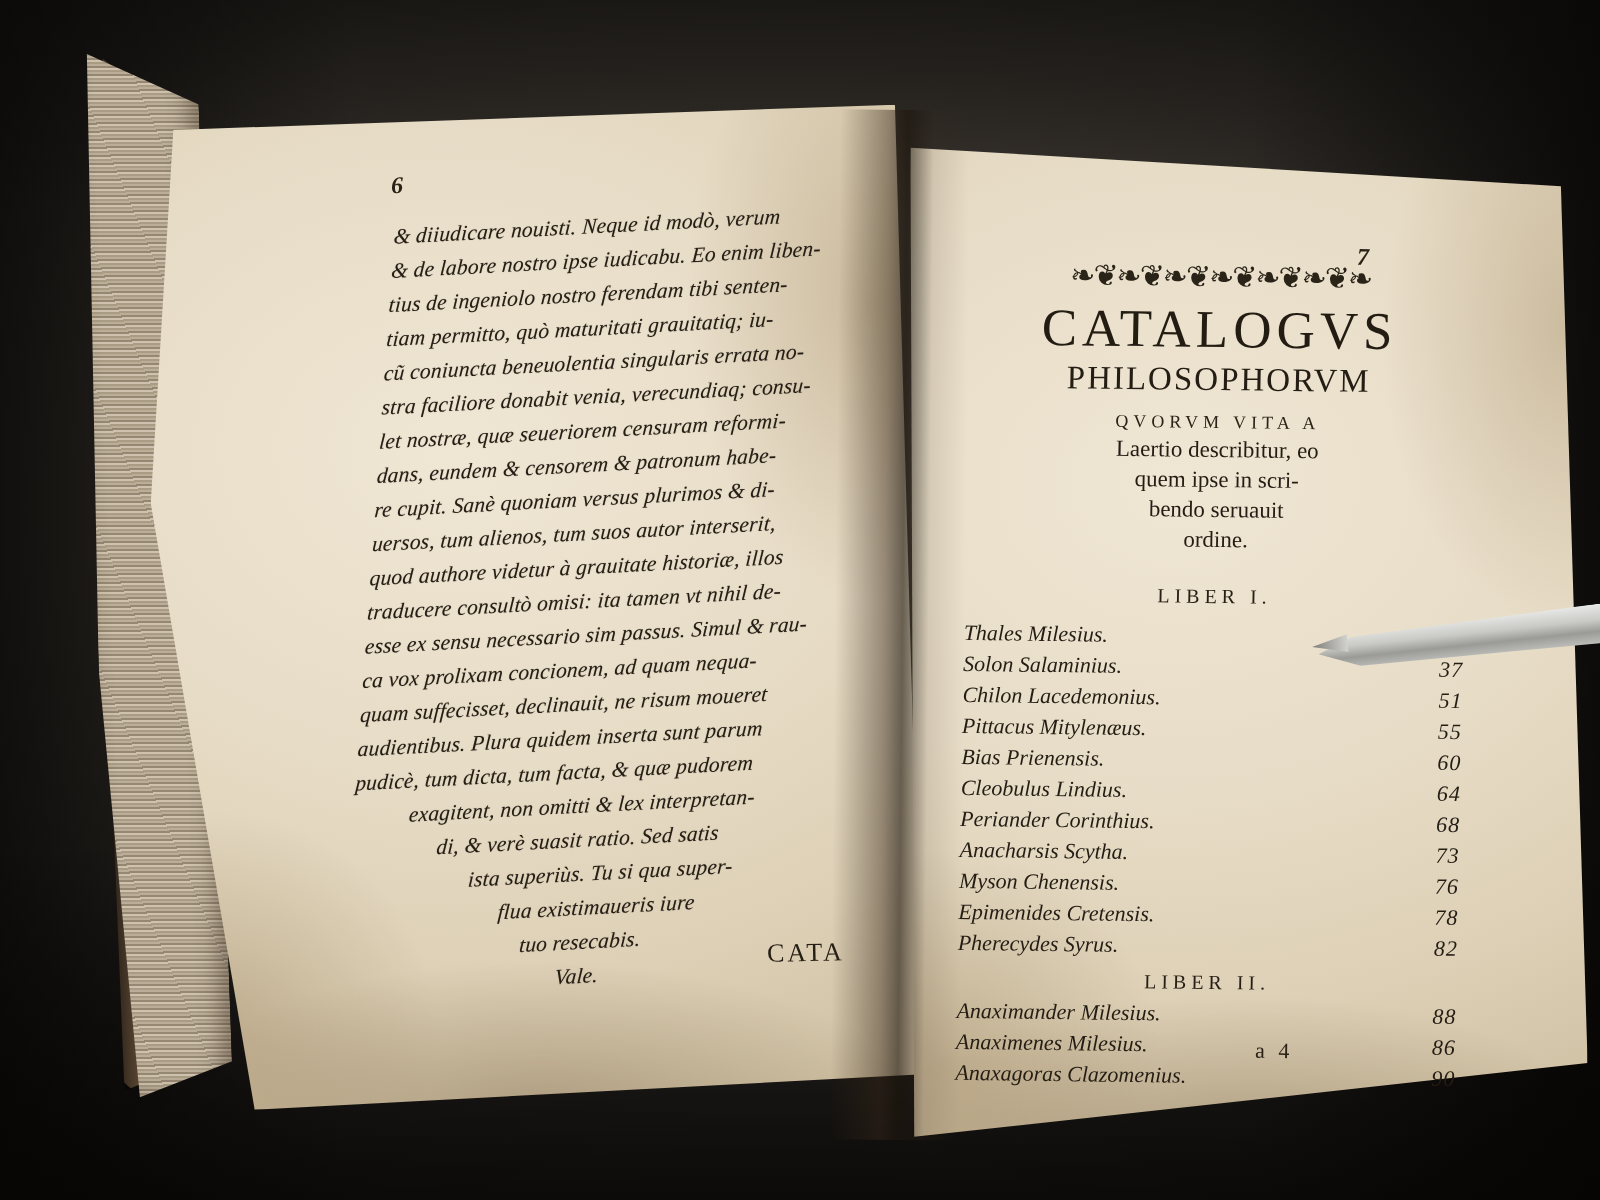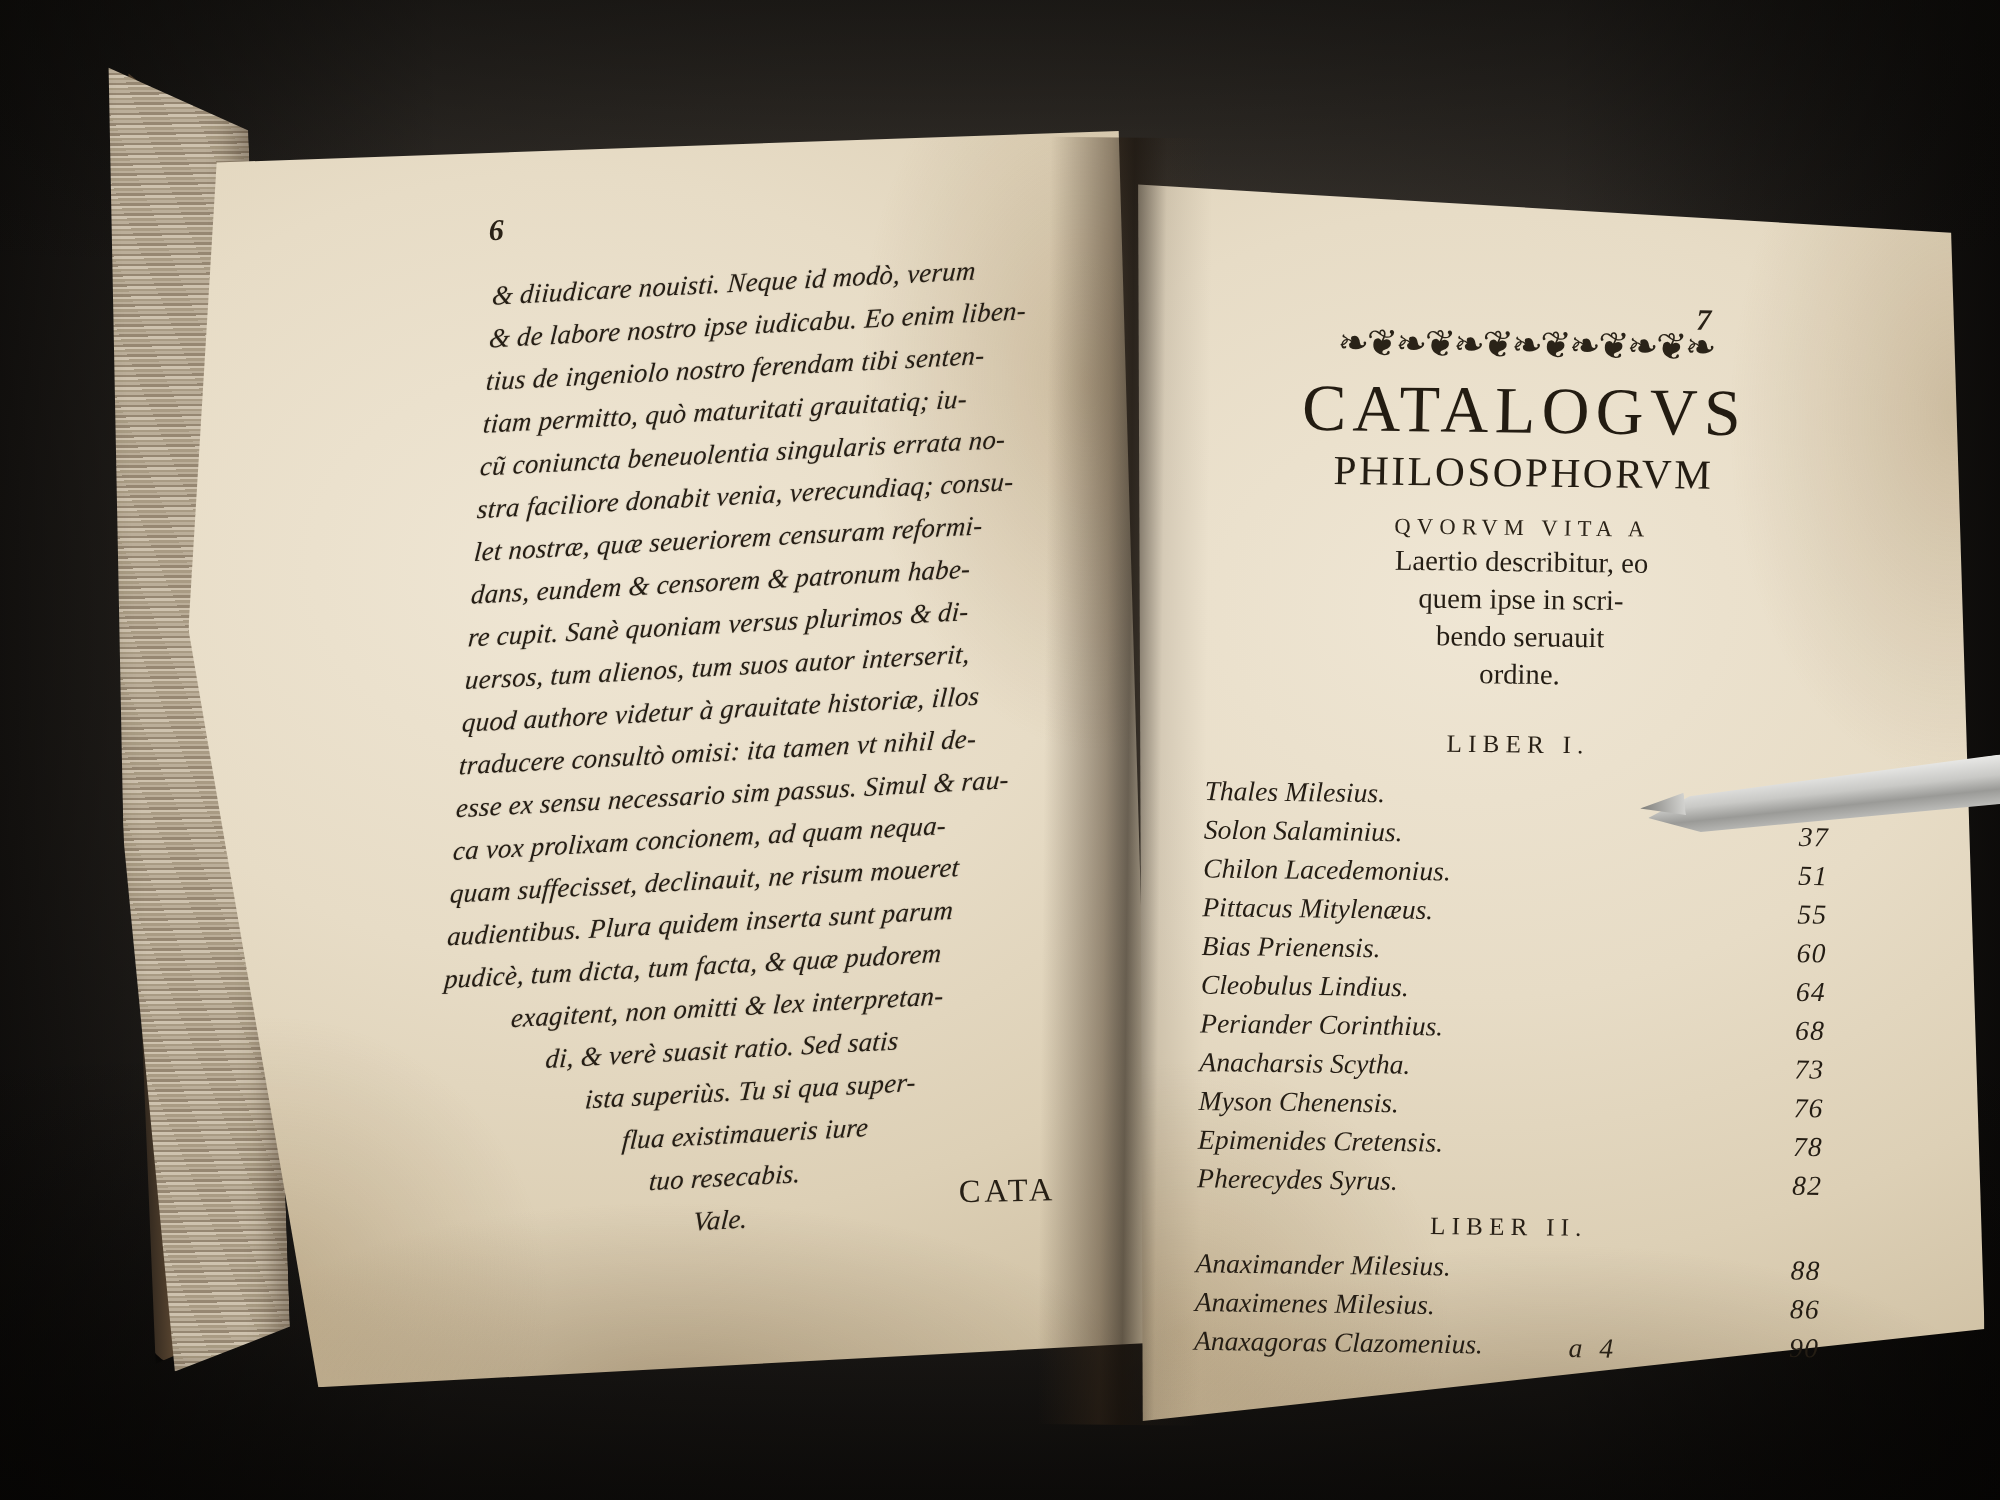--- a/index.html
+++ b/index.html
@@ -236,23 +236,22 @@
     font-style: italic;
     font-size: 22px;
     line-height: 31px;
     color: #241d14;
   }
   .entry .nm { white-space: nowrap; }
   .entry .pg { font-style: italic; letter-spacing: 1px; }
   #signature {
     position: absolute;
     left: 1160px;
-    top: 1036px;
+    top: 1008px;
     transform: rotate(1deg);
-    font-style: italic;
     font-size: 22px;
     letter-spacing: 4px;
     color: #2a2217;
   }
 
   
   #tool {
     position: absolute;
     left: 1318px;
     top: 596px;

